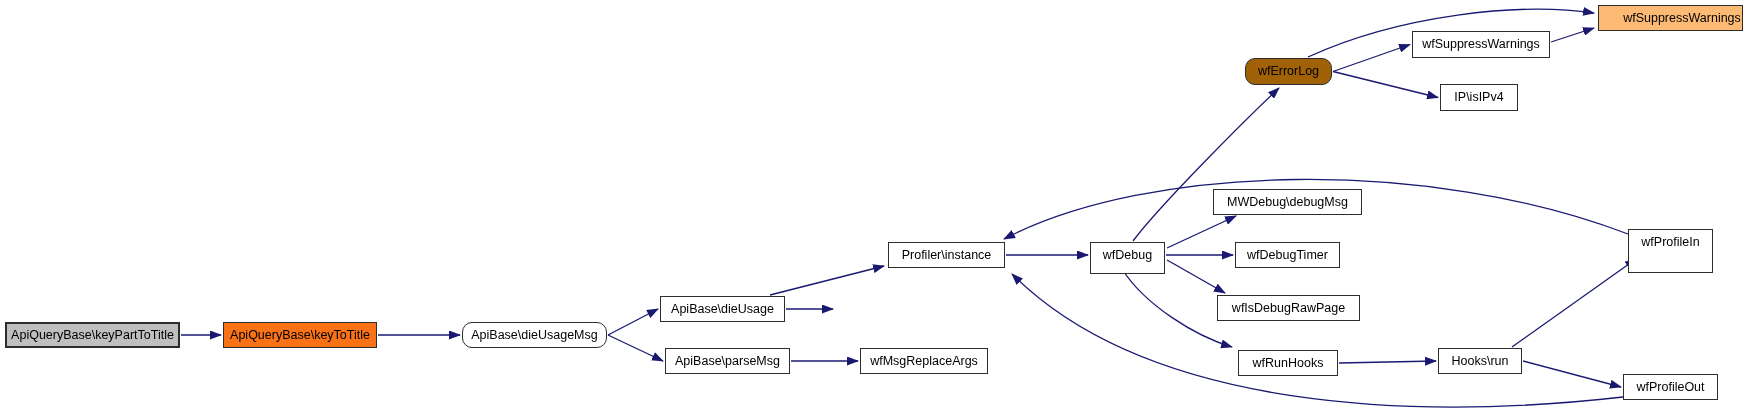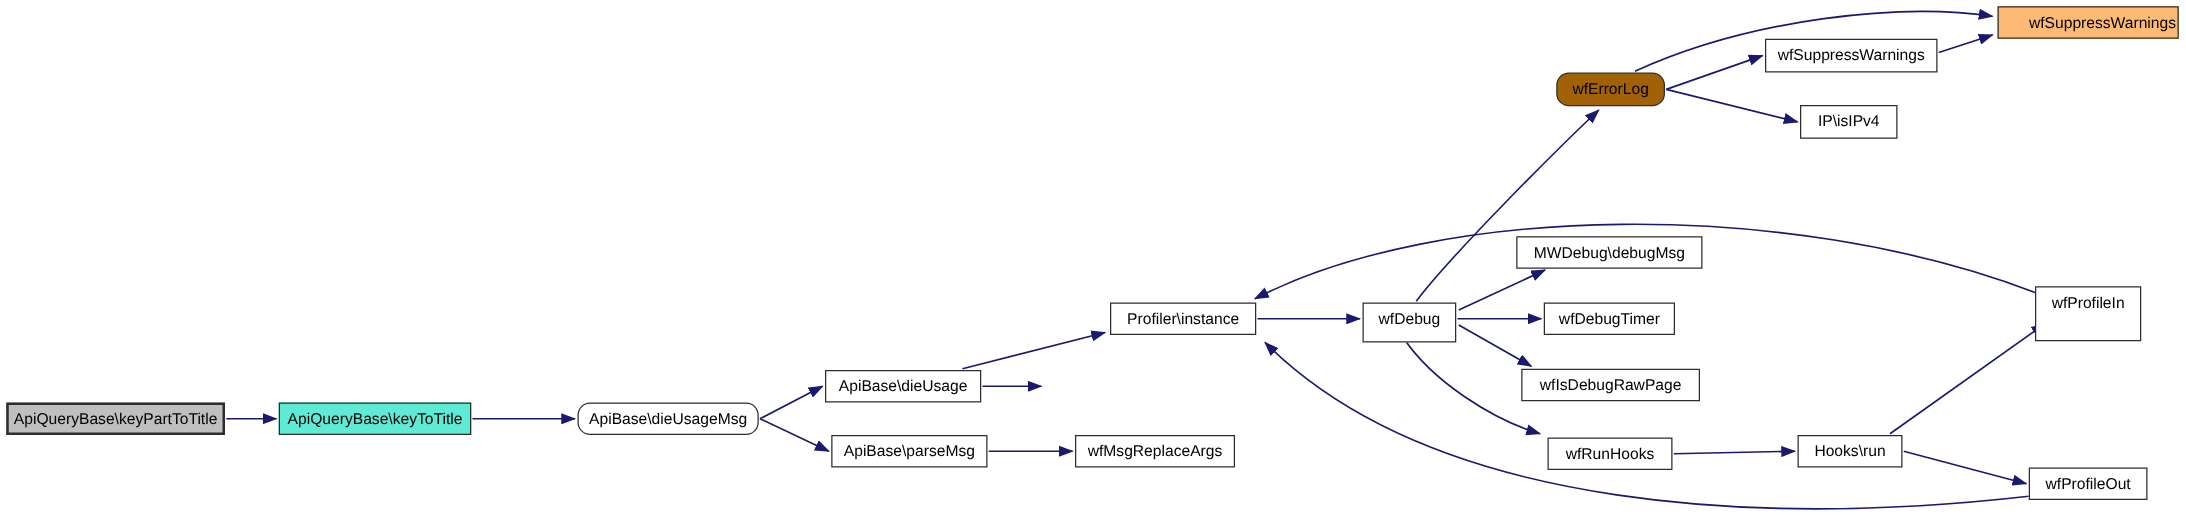--- a/index.html
+++ b/index.html
@@ -40,21 +40,21 @@
       <path d="M1333,71.5 L1410,44.5" fill="none" stroke="#191970" stroke-width="1.3" marker-end="url(#arrow)"></path>
       <path d="M1333,71.5 L1438,97.5" fill="none" stroke="#191970" stroke-width="1.3" marker-end="url(#arrow)"></path>
       <path d="M1551,42 L1594,28" fill="none" stroke="#191970" stroke-width="1.3" marker-end="url(#arrow)"></path>
       <path d="M1339,363 L1436,361" fill="none" stroke="#191970" stroke-width="1.3" marker-end="url(#arrow)"></path>
       <path d="M1512,347 L1636,259" fill="none" stroke="#191970" stroke-width="1.3" marker-end="url(#arrow)"></path>
       <path d="M1523,361 L1621,387" fill="none" stroke="#191970" stroke-width="1.3" marker-end="url(#arrow)"></path>
       <path d="M1628,234 C1430,158 1150,163 1004,239" fill="none" stroke="#191970" stroke-width="1.3" marker-end="url(#arrow)"></path>
       <path d="M1623,397 C1420,420 1150,412 1012,274" fill="none" stroke="#191970" stroke-width="1.3" marker-end="url(#arrow)"></path>
     </svg>
     <div class="node highlight" style="left: 5px; top: 322px; width: 175px; height: 26px; line-height: 22px; background: rgb(191, 191, 191); border-color: rgb(45, 45, 45);">ApiQueryBase\keyPartToTitle</div>
-    <div class="node" style="left: 223px; top: 322px; width: 154px; height: 26px; line-height: 24px; background: #5eead4; border-color: rgb(45, 45, 45);">ApiQueryBase\keyToTitle</div>
+    <div class="node" style="left: 223px; top: 322px; width: 154px; height: 26px; line-height: 24px; background: #f97316; border-color: rgb(45, 45, 45);">ApiQueryBase\keyToTitle</div>
     <div class="node" style="left: 462px; top: 322px; width: 145px; height: 26px; line-height: 24px; background: rgb(255, 255, 255); border-color: rgb(45, 45, 45); border-radius: 10px;">ApiBase\dieUsageMsg</div>
     <div class="node" style="left: 660px; top: 296px; width: 125px; height: 26px; line-height: 24px; background: rgb(255, 255, 255); border-color: rgb(45, 45, 45);">ApiBase\dieUsage</div>
     <div class="node" style="left: 665px; top: 348px; width: 125px; height: 26px; line-height: 24px; background: rgb(255, 255, 255); border-color: rgb(45, 45, 45);">ApiBase\parseMsg</div>
     <div class="node" style="left: 860px; top: 348px; width: 128px; height: 26px; line-height: 24px; background: rgb(255, 255, 255); border-color: rgb(45, 45, 45);">wfMsgReplaceArgs</div>
     <div class="node" style="left: 888px; top: 242px; width: 117px; height: 26px; line-height: 24px; background: rgb(255, 255, 255); border-color: rgb(45, 45, 45);">Profiler\instance</div>
     <div class="node" style="left: 1090px; top: 242px; width: 75px; height: 32px; line-height: 24px; background: rgb(255, 255, 255); border-color: rgb(45, 45, 45);">wfDebug</div>
     <div class="node" style="left: 1213px; top: 189px; width: 149px; height: 26px; line-height: 24px; background: rgb(255, 255, 255); border-color: rgb(45, 45, 45);">MWDebug\debugMsg</div>
     <div class="node" style="left: 1235px; top: 242px; width: 105px; height: 26px; line-height: 24px; background: rgb(255, 255, 255); border-color: rgb(45, 45, 45); text-align: center;">wfDebugTimer</div>
     <div class="node" style="left: 1217px; top: 295px; width: 143px; height: 26px; line-height: 24px; background: rgb(255, 255, 255); border-color: rgb(45, 45, 45);">wfIsDebugRawPage</div>
     <div class="node" style="left: 1238px; top: 350px; width: 100px; height: 26px; line-height: 24px; background: rgb(255, 255, 255); border-color: rgb(45, 45, 45);">wfRunHooks</div>

